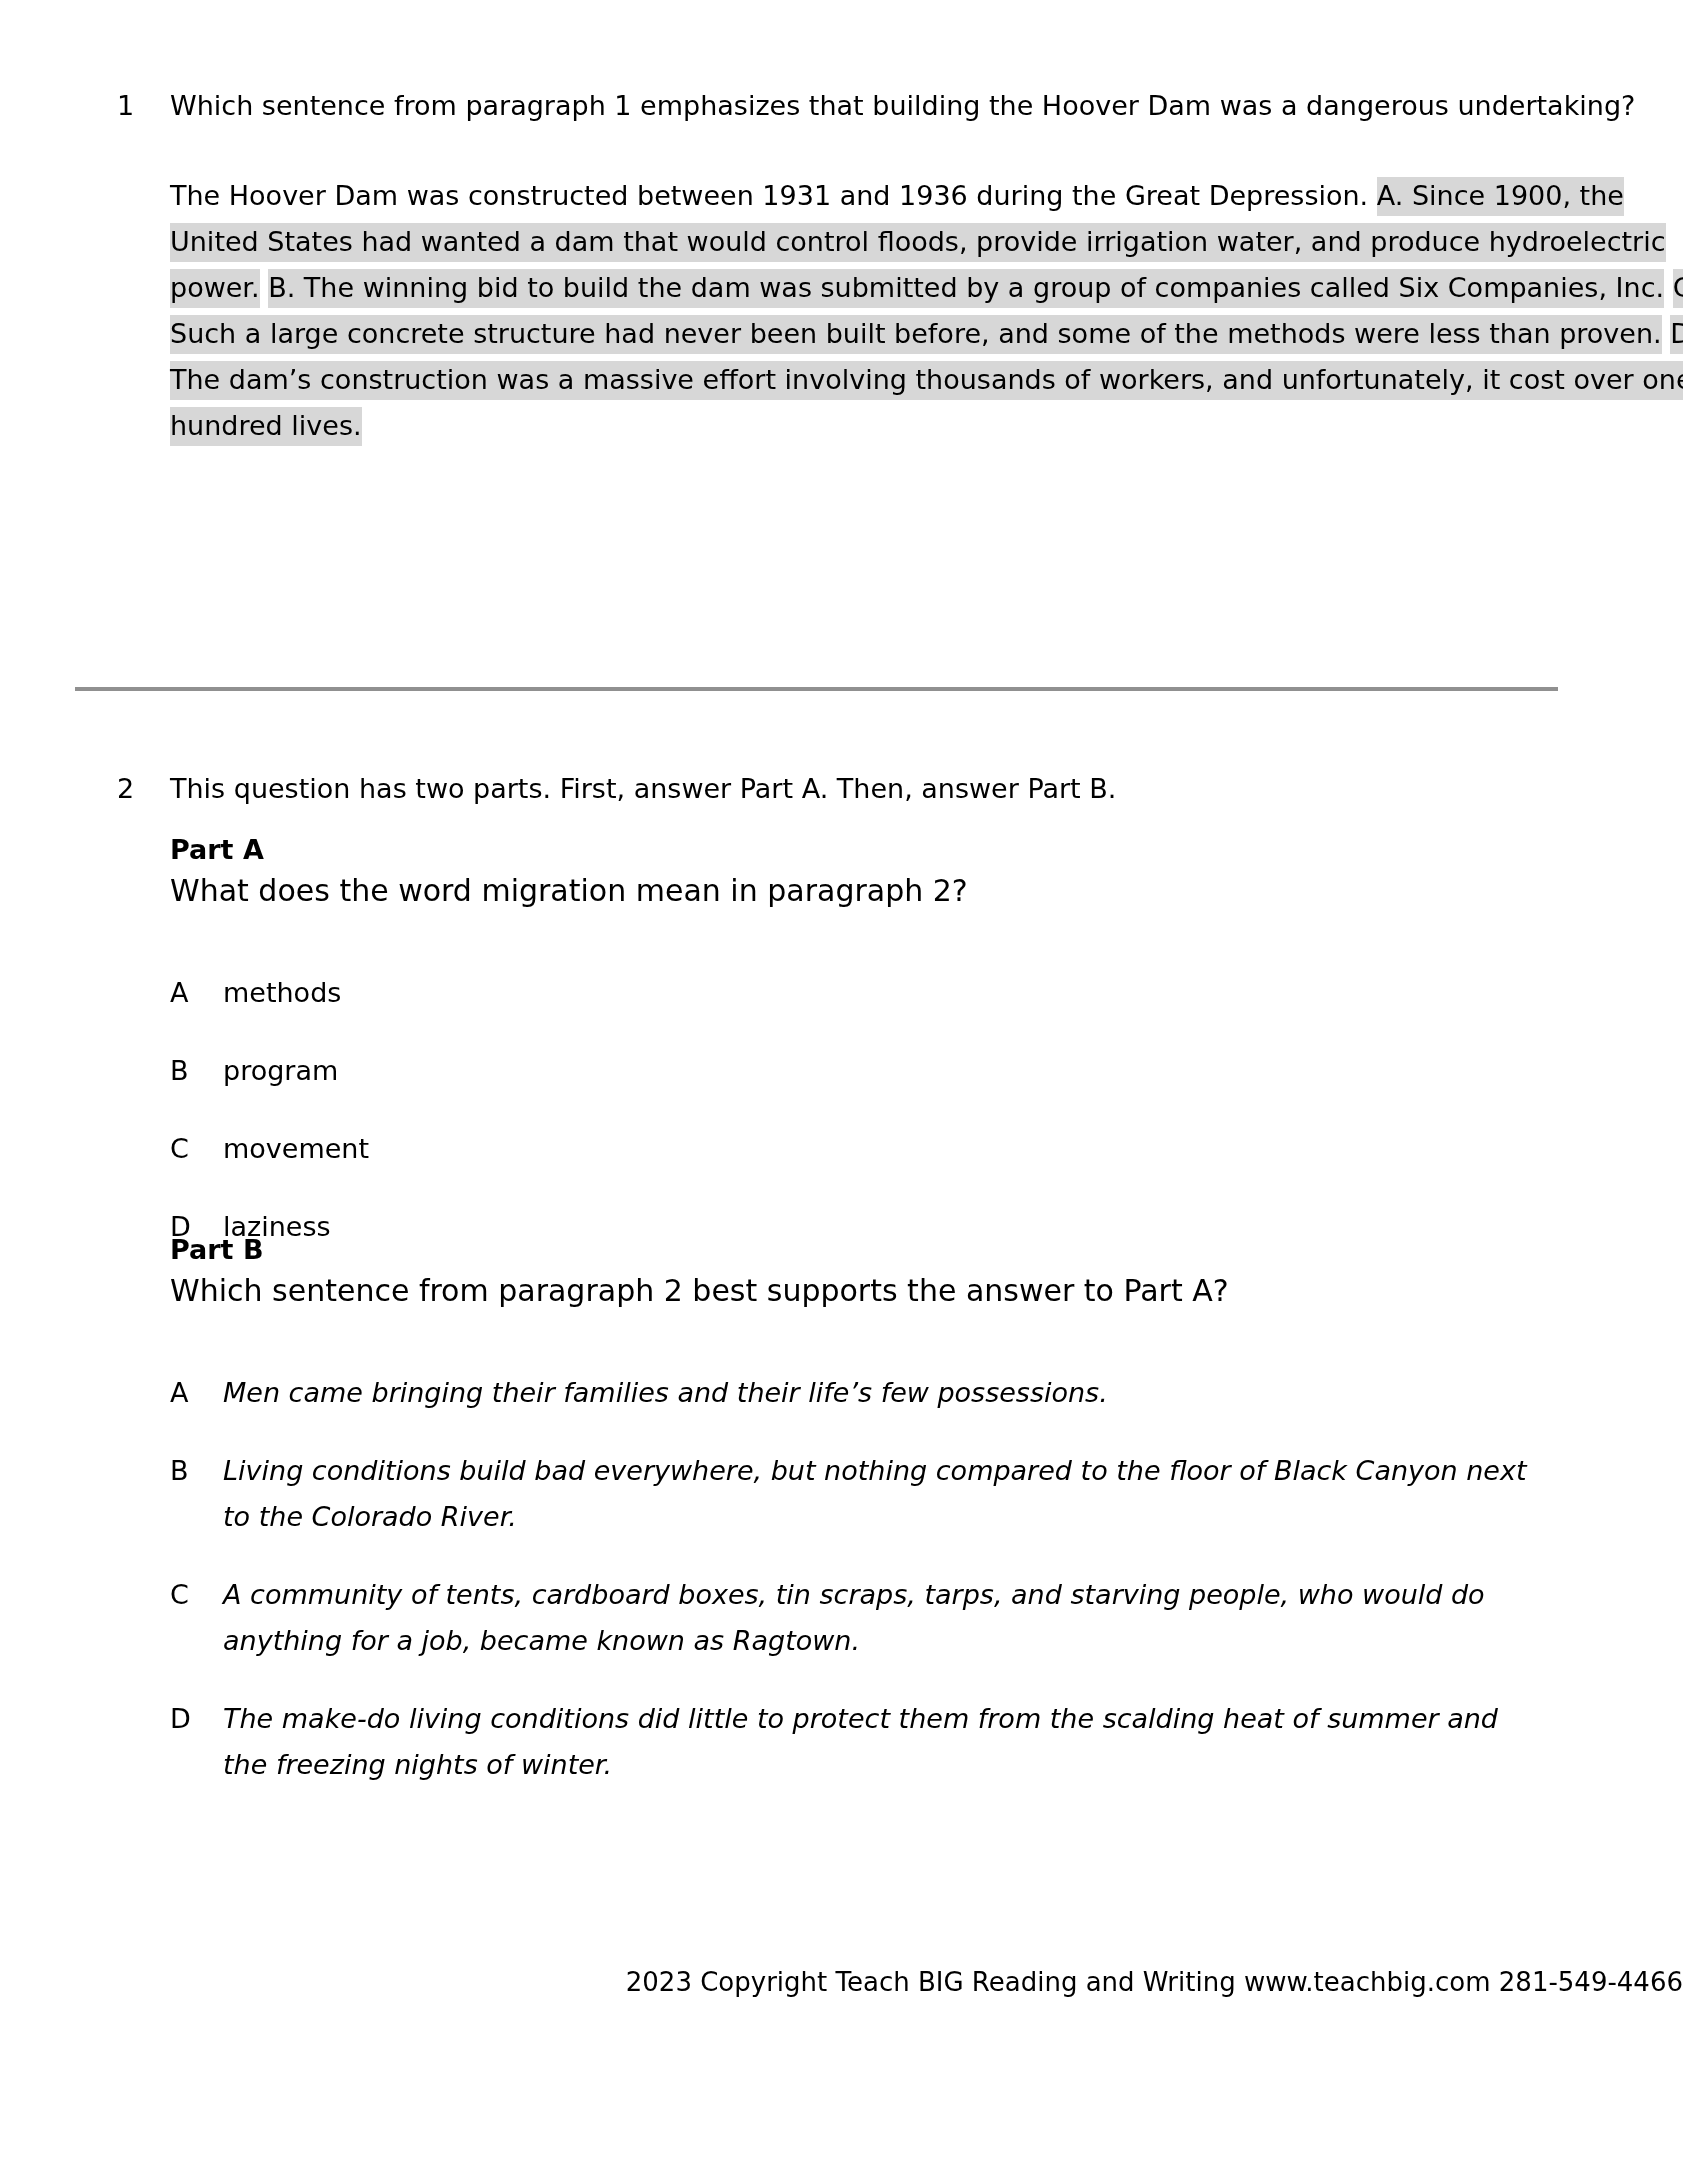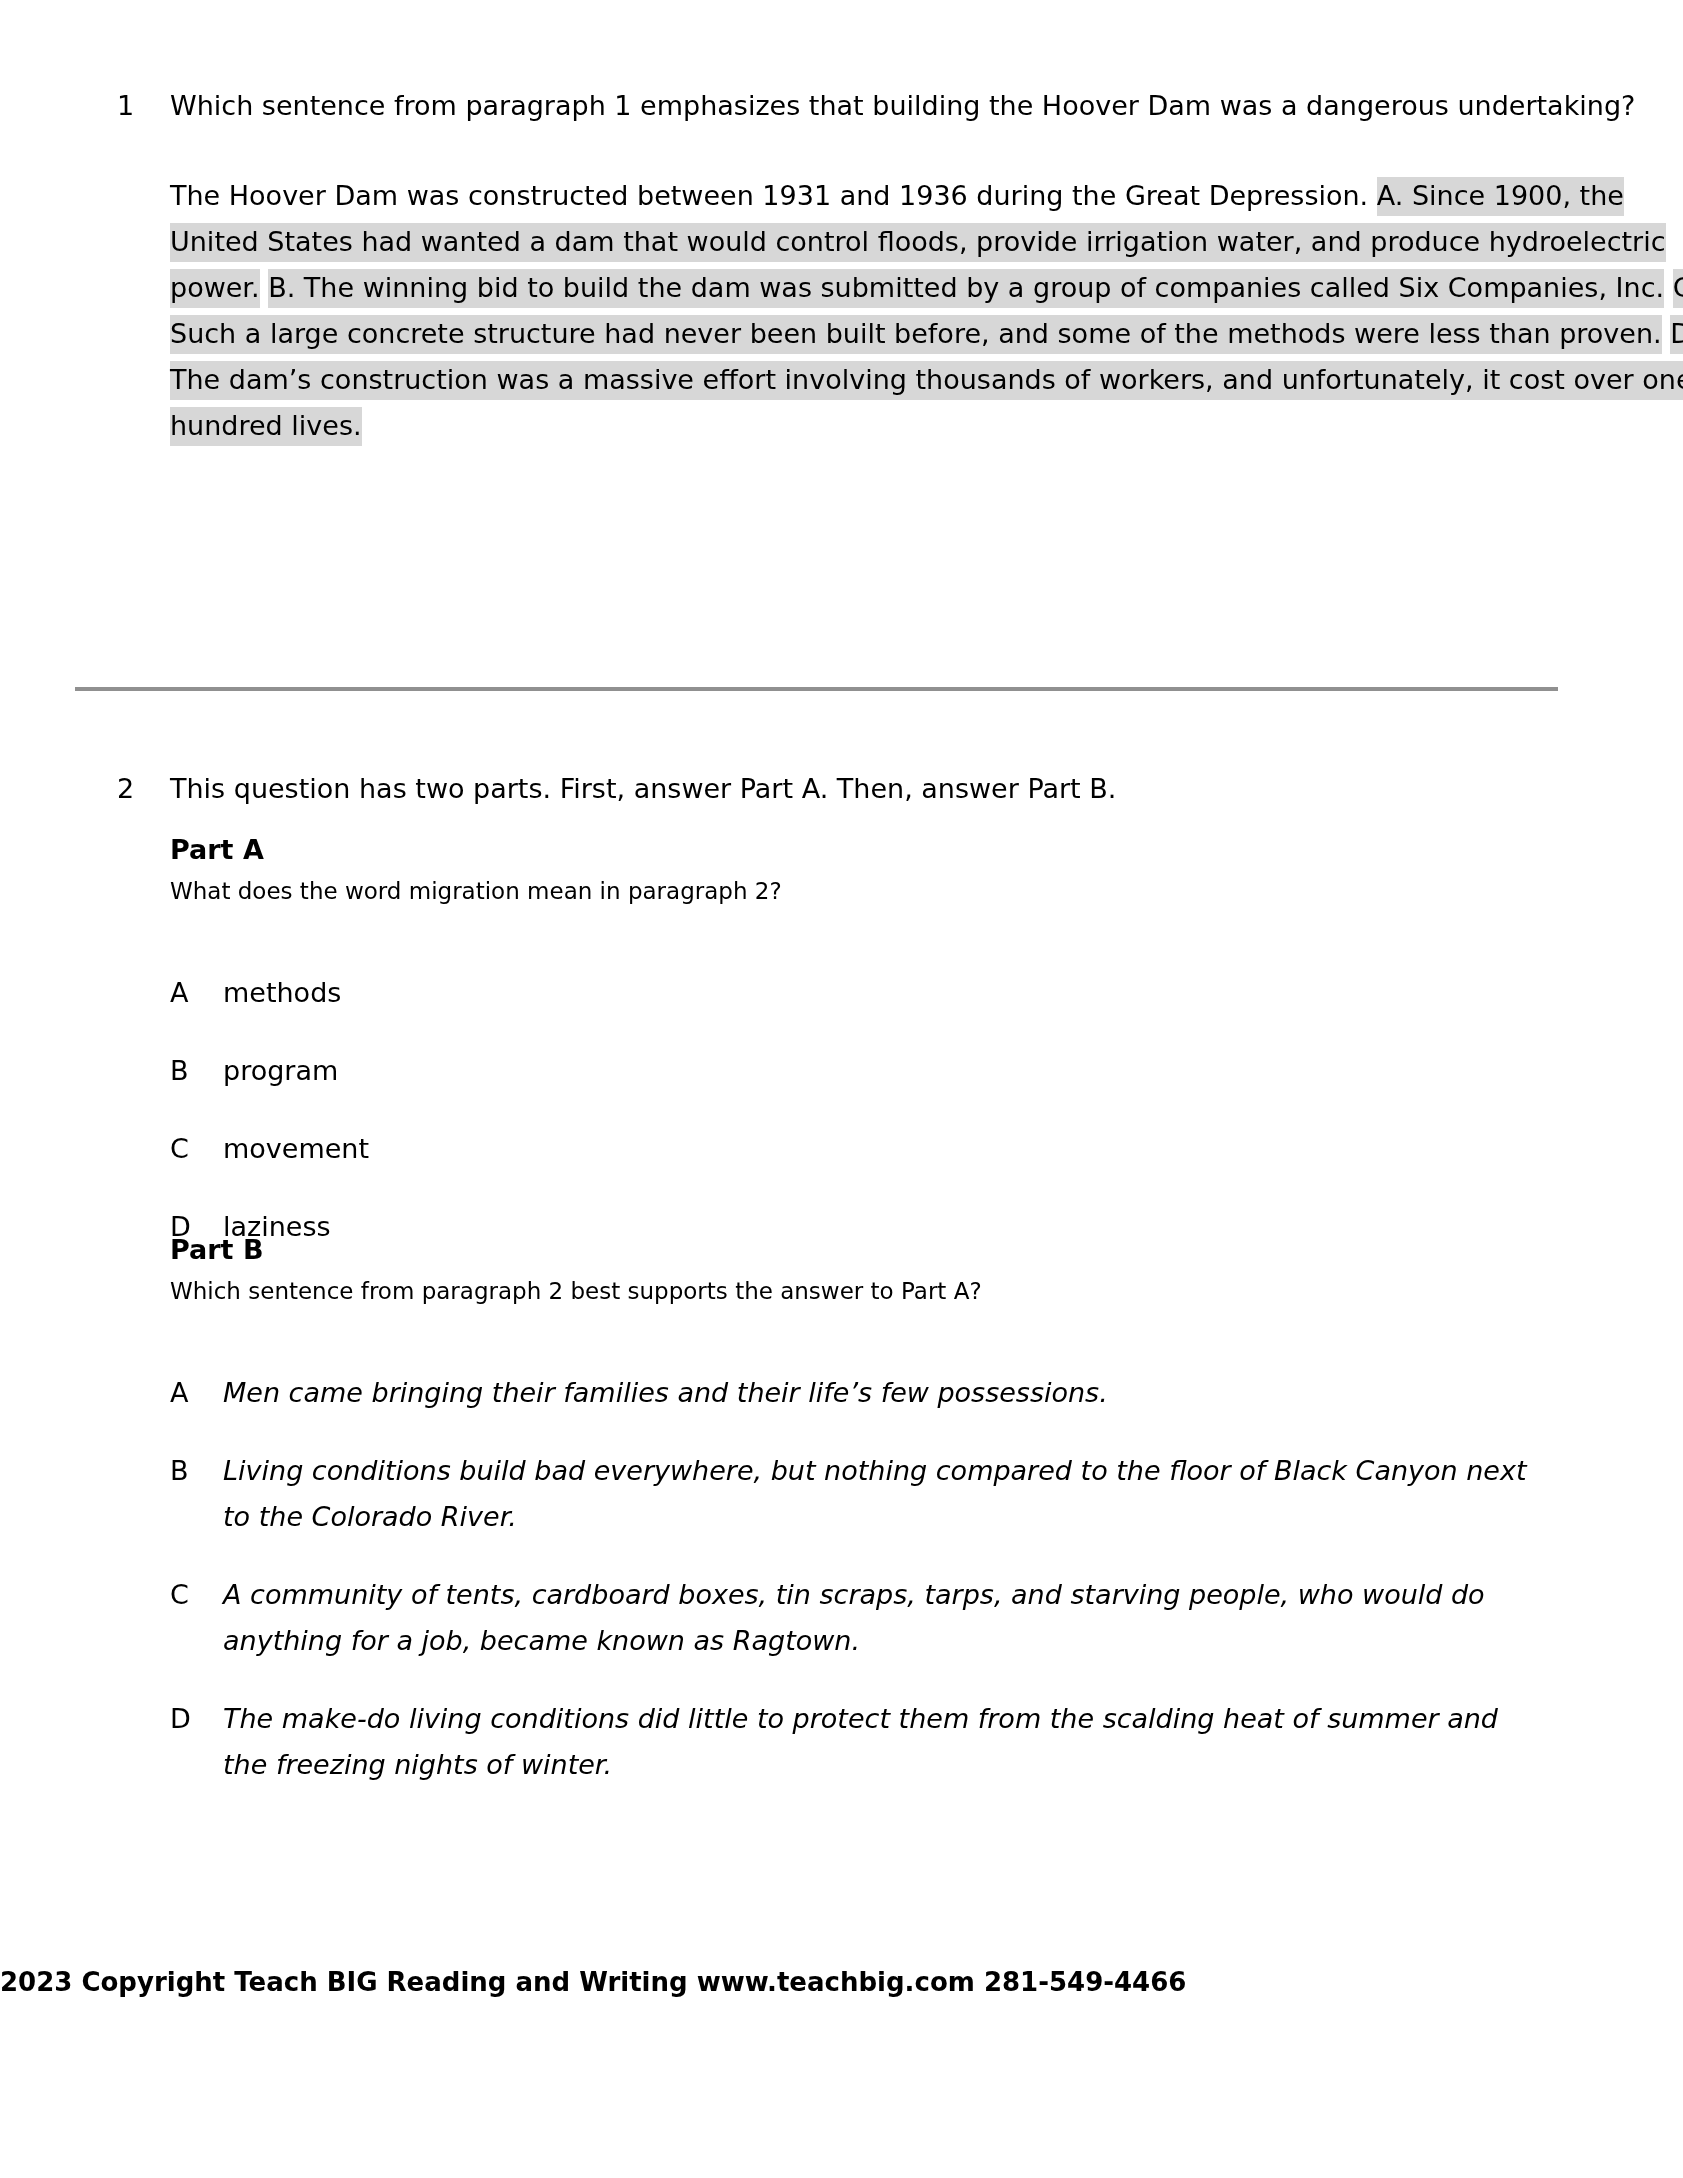--- a/index.html
+++ b/index.html
@@ -68,21 +68,21 @@
   }
 
   
   .part-head {
     font-weight: bold;
     font-size: 27px;
     line-height: 40px;
     padding-left: 170px;
   }
   .part-prompt {
-    font-size: 23px;
+    font-size: 30px;
     line-height: 42px;
     padding-left: 170px;
     padding-right: 139px;
   }
 
   
   .choice {
     position: relative;
     padding-left: 223px;
     padding-right: 139px;
@@ -103,25 +103,24 @@
   }
   .choice.italic .choice-text {
     font-style: italic;
   }
 
   
   .footer {
     position: absolute;
     left: 0;
     width: 1683px;
-    text-align: left;
+    text-align: right;
     font-size: 26px;
     line-height: 34px;
     font-family: "DejaVu Sans", sans-serif;
-    font-weight: bold;
   }
 </style>
 </head>
 <body>
 
 <div class="page">
 
   <div class="question" style="position:absolute; left:0; top:83px; width:1683px;">
     <div class="q-num">1</div>
     <div class="q-stem">Which sentence from paragraph 1 emphasizes that building the Hoover Dam was a dangerous undertaking?</div>

